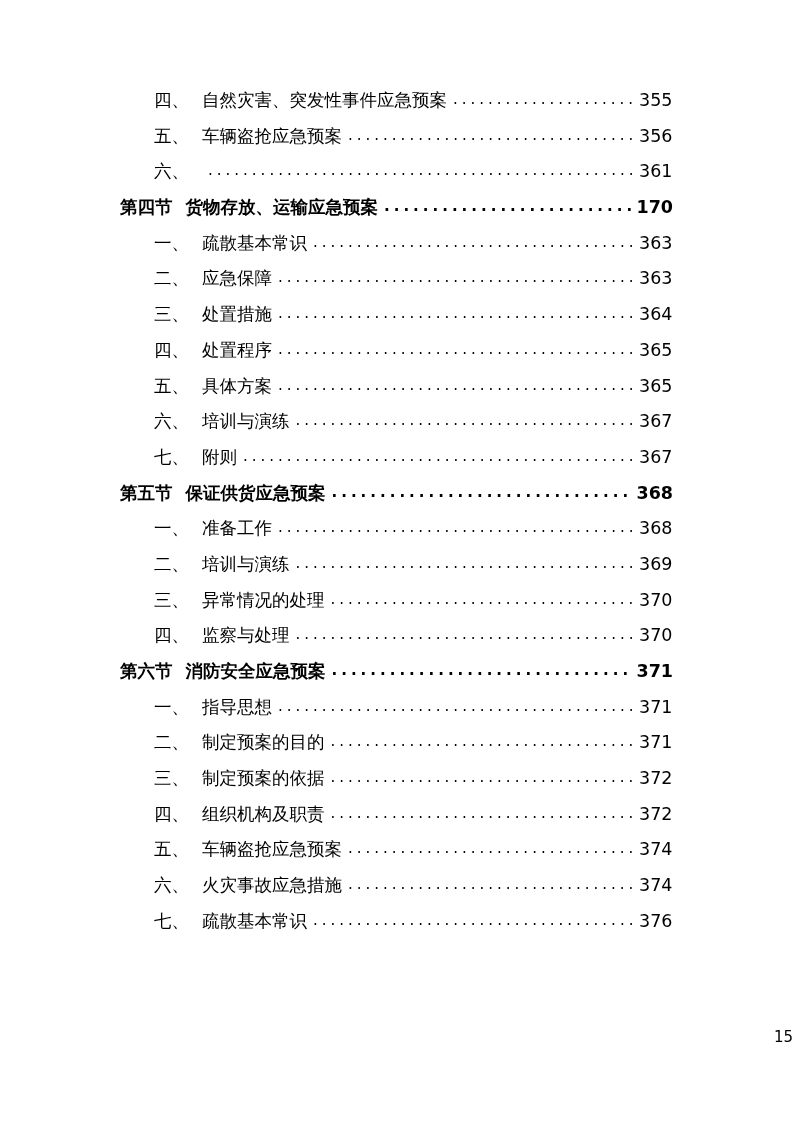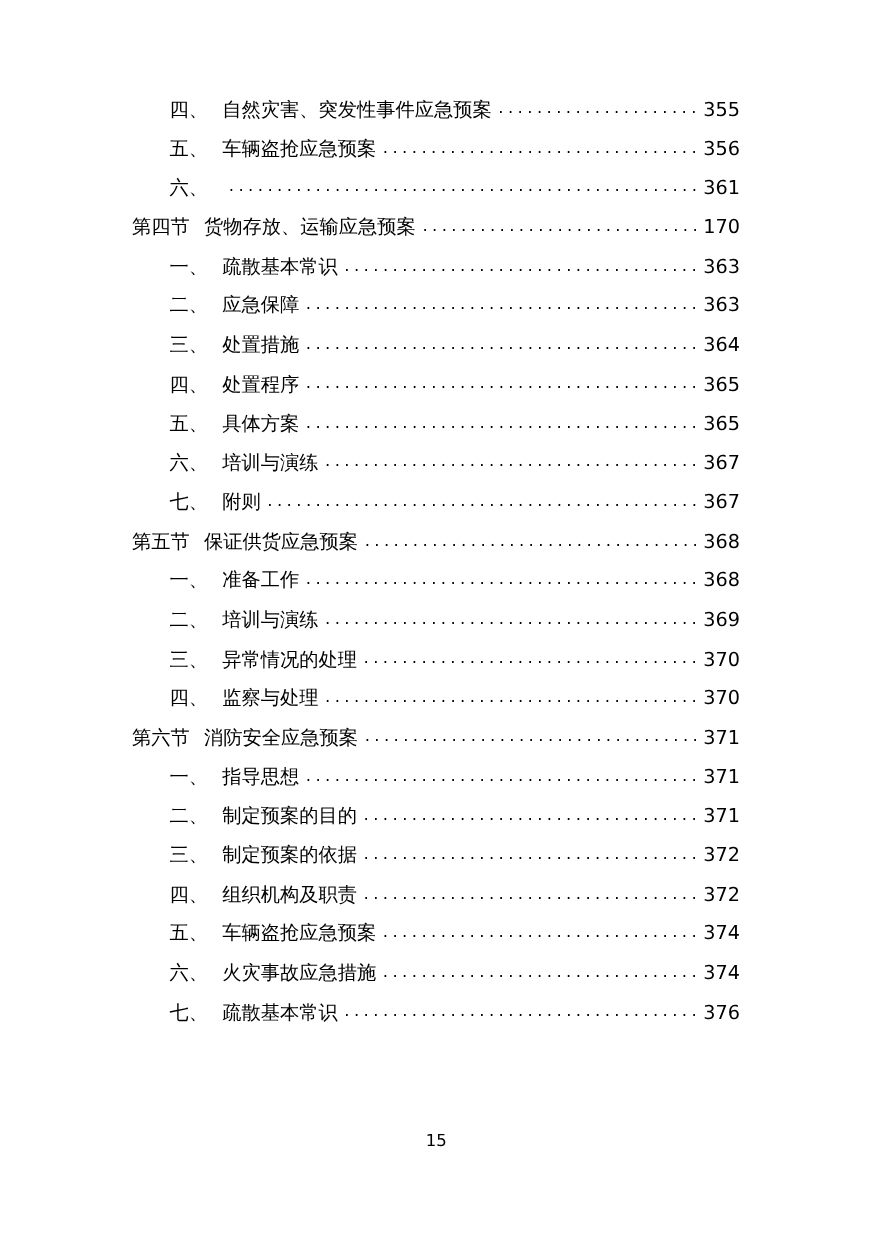--- a/index.html
+++ b/index.html
@@ -30,20 +30,21 @@
   .toc-entry {
     display: flex;
     align-items: baseline;
     font-size: 17.5px;
     line-height: 1.0;
     margin-bottom: 18.2px;
     white-space: nowrap;
   }
   .toc-entry.level-1 {
     padding-left: 0px;
+    font-weight: bold;
   }
   .toc-entry.level-2 {
     padding-left: 34px;
   }
   .e-label {
     flex: 0 0 auto;
   }
   .e-sep {
     flex: 0 0 auto;
     width: 13px;
@@ -58,29 +59,29 @@
     position: relative;
     bottom: 2px;
     letter-spacing: 4.0px;
     font-size: 15px;
     color: #000;
     text-align: left;
     white-space: nowrap;
   }
   .e-page {
     flex: 0 0 auto;
-    text-align: center;
+    text-align: left;
     min-width: 34px;
   }
   .page-number {
     position: absolute;
     left: 0;
     top: 1028px;
     width: 793px;
-    text-align: center;
+    text-align: right;
     font-size: 15px;
     font-family: "DejaVu Sans", "Liberation Sans", sans-serif;
   }
 </style>
 </head>
 <body>
 
 <div class="page">
   <div class="toc" id="toc">
       <div class="toc-entry level-2">

